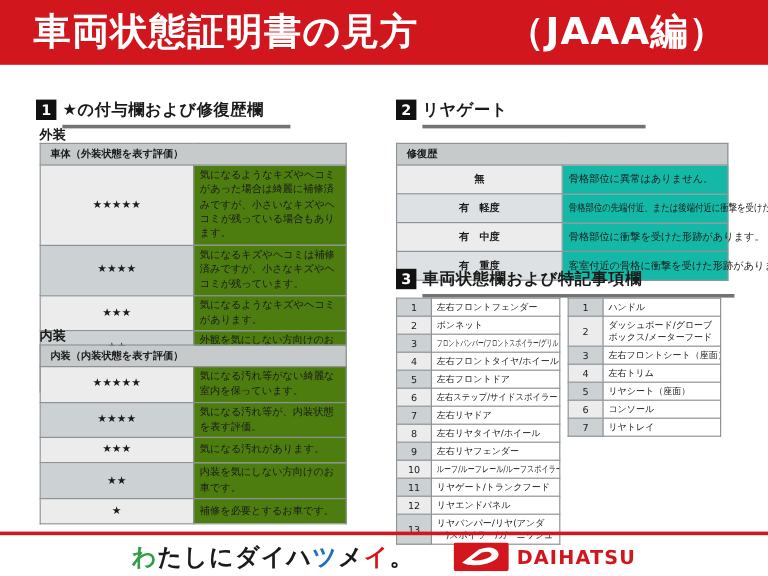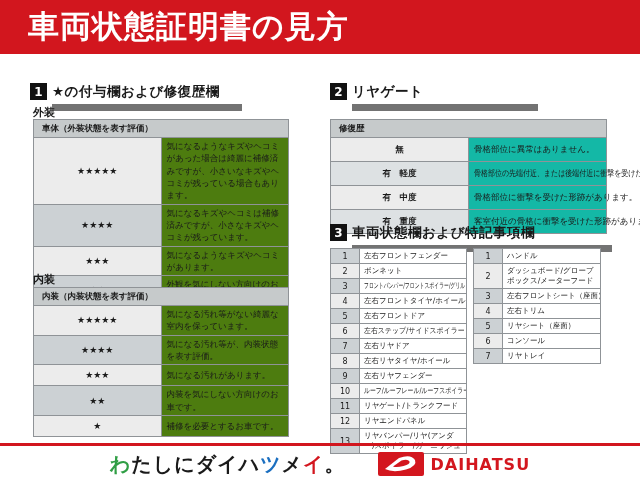--- a/index.html
+++ b/index.html
@@ -11,21 +11,21 @@
           display:flex;align-items:center;justify-content:space-between;
           padding:0 34px 0 28px;box-sizing:border-box;}
   .banner-title,.banner-edition{color:#fff;font-size:31px;font-weight:bold;letter-spacing:1px;white-space:nowrap;}
 
   .subtitle{position:absolute;left:8px;top:60px;font-size:12px;font-weight:600;letter-spacing:.5px;}
 
   
   .sec-header{position:absolute;display:flex;align-items:flex-start;gap:5px;}
   .sec-num{width:17px;height:17px;background:#111;color:#fff;font-weight:bold;font-size:12px;
            display:flex;align-items:center;justify-content:center;flex:0 0 17px;}
-  .sec-title{font-size:13.5px;font-weight:bold;letter-spacing:.5px;border-bottom:7px solid #737373;
+  .sec-title{font-size:13.5px;font-weight:bold;letter-spacing:.5px;border-bottom:3px solid #737373;
              padding-bottom:3px;flex:1;white-space:nowrap;}
   .hdr-1{left:30px;top:83px;width:212px;}
   .hdr-2{left:330px;top:83px;width:208px;}
   .hdr-3{left:330px;top:224px;width:282px;}
 
   .group-label{position:absolute;font-size:11px;font-weight:bold;}
   .lbl-ext{left:33px;top:105px;}
   .lbl-int{left:33px;top:272px;}
 
   
@@ -82,20 +82,21 @@
   .brand{display:flex;align-items:center;gap:7px;}
   .brand-text{font-size:16px;font-weight:bold;color:#d3161e;letter-spacing:1px;}
 </style>
 </head>
 <body>
 
 <div class="page">
 
   <header class="banner">
     <span class="banner-title">車両状態証明書の見方</span>
+    <span class="banner-edition">（JAAA編）</span>
   </header>
 
 
   <div class="sec-header hdr-1">
     <span class="sec-num">1</span>
     <span class="sec-title">★の付与欄および修復歴欄</span>
   </div>
 
   <div class="group-label lbl-ext">外装</div>
 

